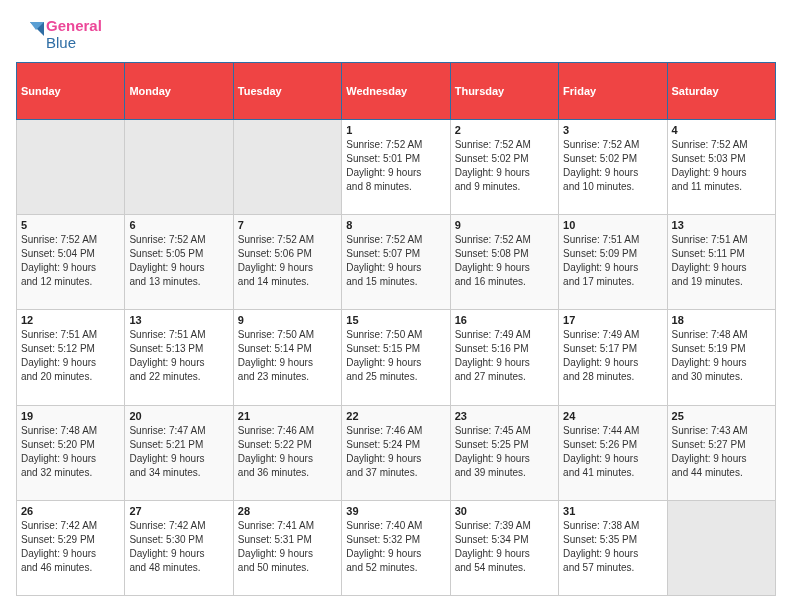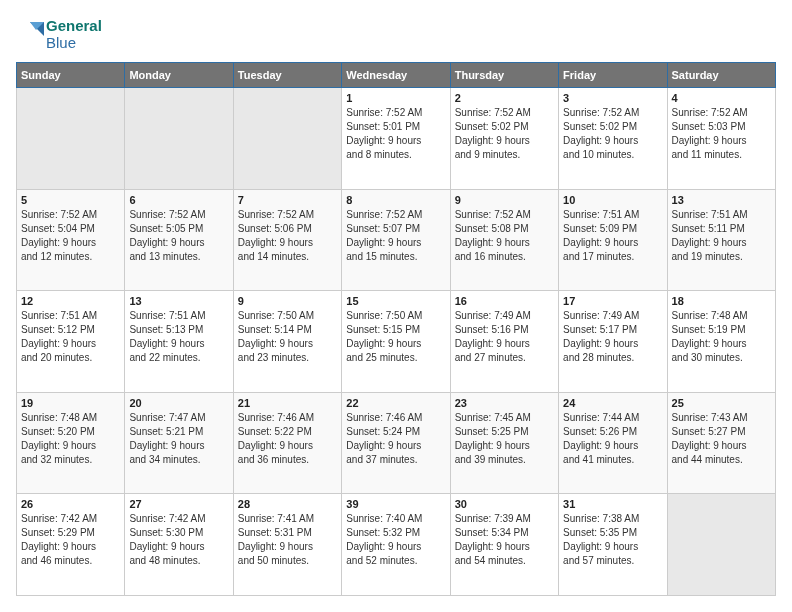--- a/index.html
+++ b/index.html
@@ -41,25 +41,25 @@
       color: #444;
     }
     .calendar {
       flex: 1;
       border: 1px solid #ccc;
       border-collapse: collapse;
       width: 100%;
       table-layout: fixed;
     }
     .calendar th {
-      background: #737373;
+      background: #ef4444;
       color: #fff;
       font-size: 11px;
       font-weight: bold;
-      padding: 6px 4px;
+      padding: 22px 4px;
       border: 1px solid #2e6da4;
       text-align: left;
     }
     .calendar td {
       border: 1px solid #ccc;
       vertical-align: top;
       padding: 4px;
       font-size: 9.5px;
       color: #222;
       background: #fff;
@@ -96,21 +96,21 @@
 
 <div class="page">
   <div class="header">
     <div class="logo">
   <div style="display:flex;align-items:center;gap:2px;">
     <svg width="28" height="36" viewBox="0 0 28 36">
       <polygon points="14,6 28,6 28,20" fill="#2e6da4"></polygon>
       <polygon points="14,6 28,6 20,14" fill="#5a9fd4"></polygon>
     </svg>
     <div style="display:flex;flex-direction:column;">
-      <span style="font-size:15px;font-weight:bold;color:#0f766e;line-height:1.15;">General</span>
+      <span style="font-size:15px;font-weight:bold;color:#ec4899;line-height:1.15;">General</span>
       <span style="font-size:15px;font-weight:normal;color:#2e6da4;line-height:1.15;">Blue</span>
     </div>
   </div>
 </div>
     <div class="title-area">
       <div class="month-title"></div>
       <div class="location"></div>
     </div>
   </div>
 

